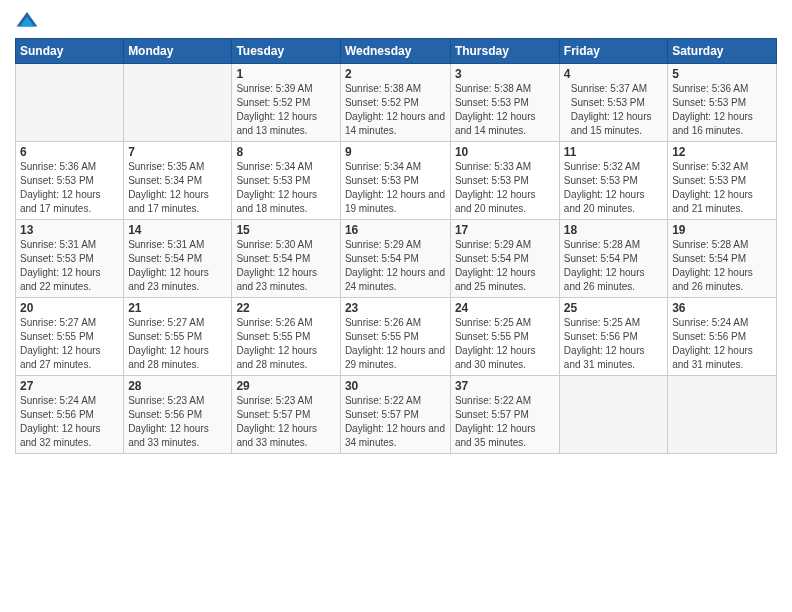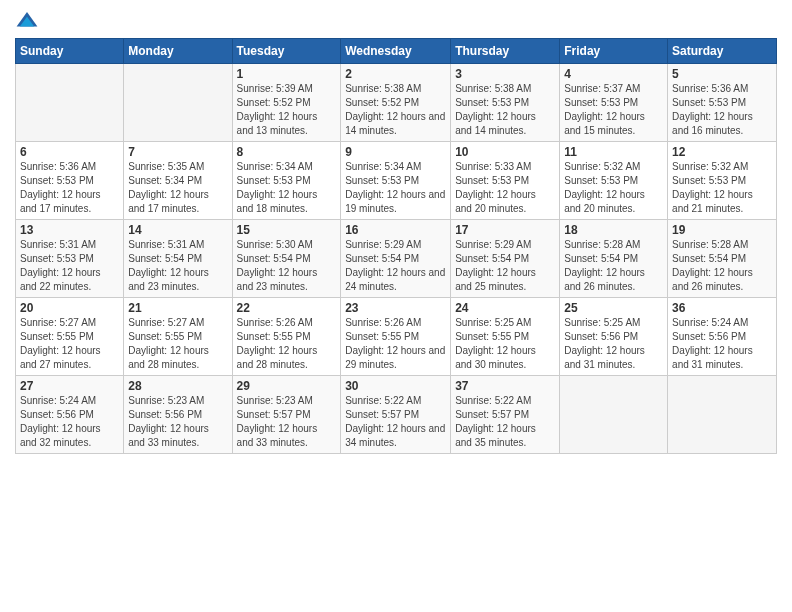--- a/index.html
+++ b/index.html
@@ -139,21 +139,21 @@
 Daylight: 12 hours and 14 minutes.</div>
           </td>
           <td>
             <span class="day-number">3</span>
             <div class="day-info" style="white-space: pre-line;">Sunrise: 5:38 AM
 Sunset: 5:53 PM
 Daylight: 12 hours and 14 minutes.</div>
           </td>
           <td>
             <span class="day-number">4</span>
-            <div class="day-info" style="white-space: pre-line;">Sunrise: 5:37 AM
+            <div class="day-info" style="white-space: pre-line; margin-left: 7px;">Sunrise: 5:37 AM
 Sunset: 5:53 PM
 Daylight: 12 hours and 15 minutes.</div>
           </td>
           <td>
             <span class="day-number">5</span>
             <div class="day-info" style="white-space: pre-line;">Sunrise: 5:36 AM
 Sunset: 5:53 PM
 Daylight: 12 hours and 16 minutes.</div>
           </td>
         </tr>

